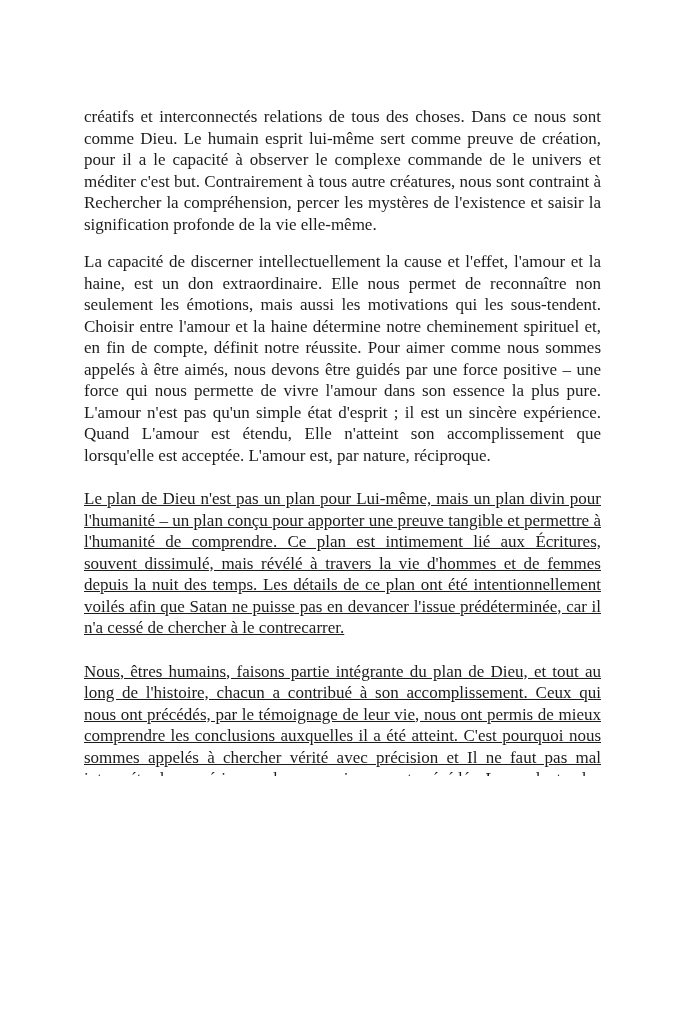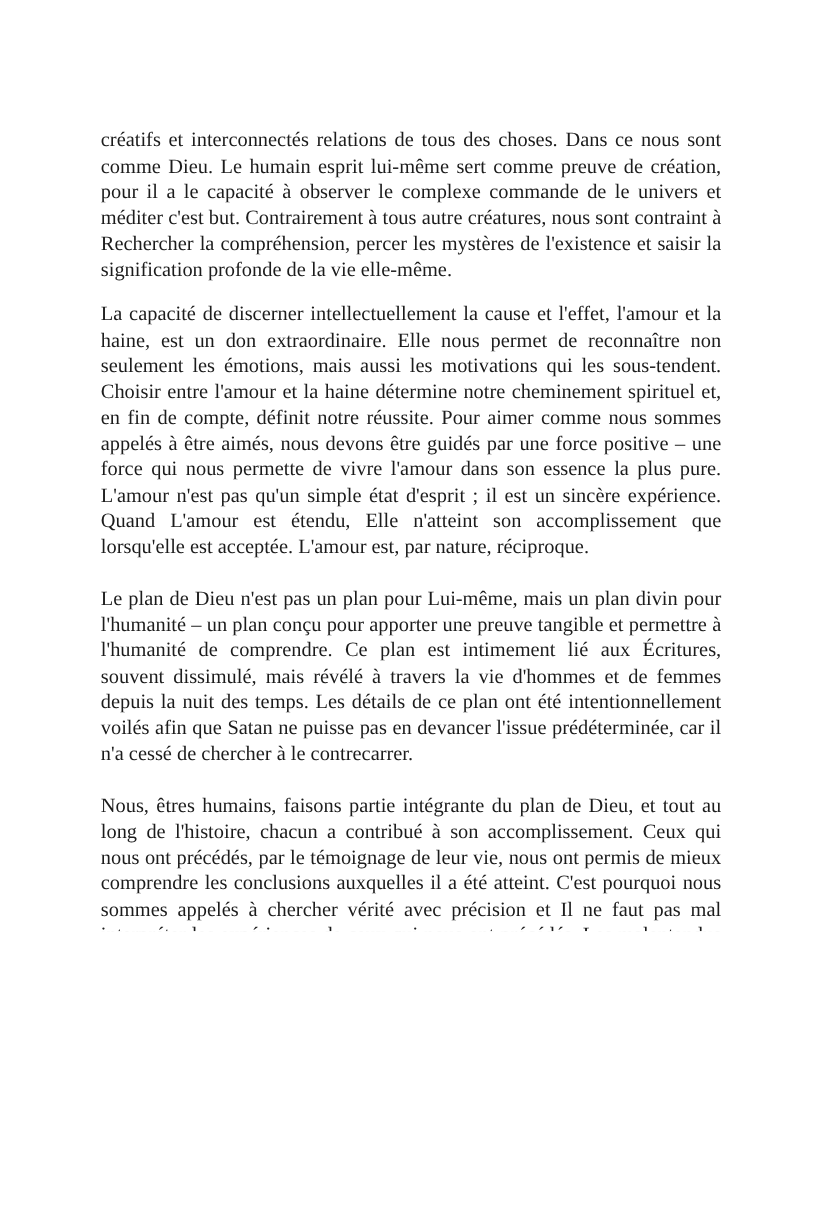--- a/index.html
+++ b/index.html
@@ -26,20 +26,21 @@
     text-align: justify;
   }
   .text-block p {
     margin: 0;
   }
   .text-block p + p {
     margin-top: 16px;
   }
   .text-block p.wide-gap {
     margin-top: 22px;
+    text-decoration: underline;
   }
   .footer {
     position: absolute;
     left: 0;
     top: 942px;
     width: 100%;
     text-align: center;
     font-family: "Liberation Sans", sans-serif;
     font-size: 15px;
     color: #1c1c1c;

